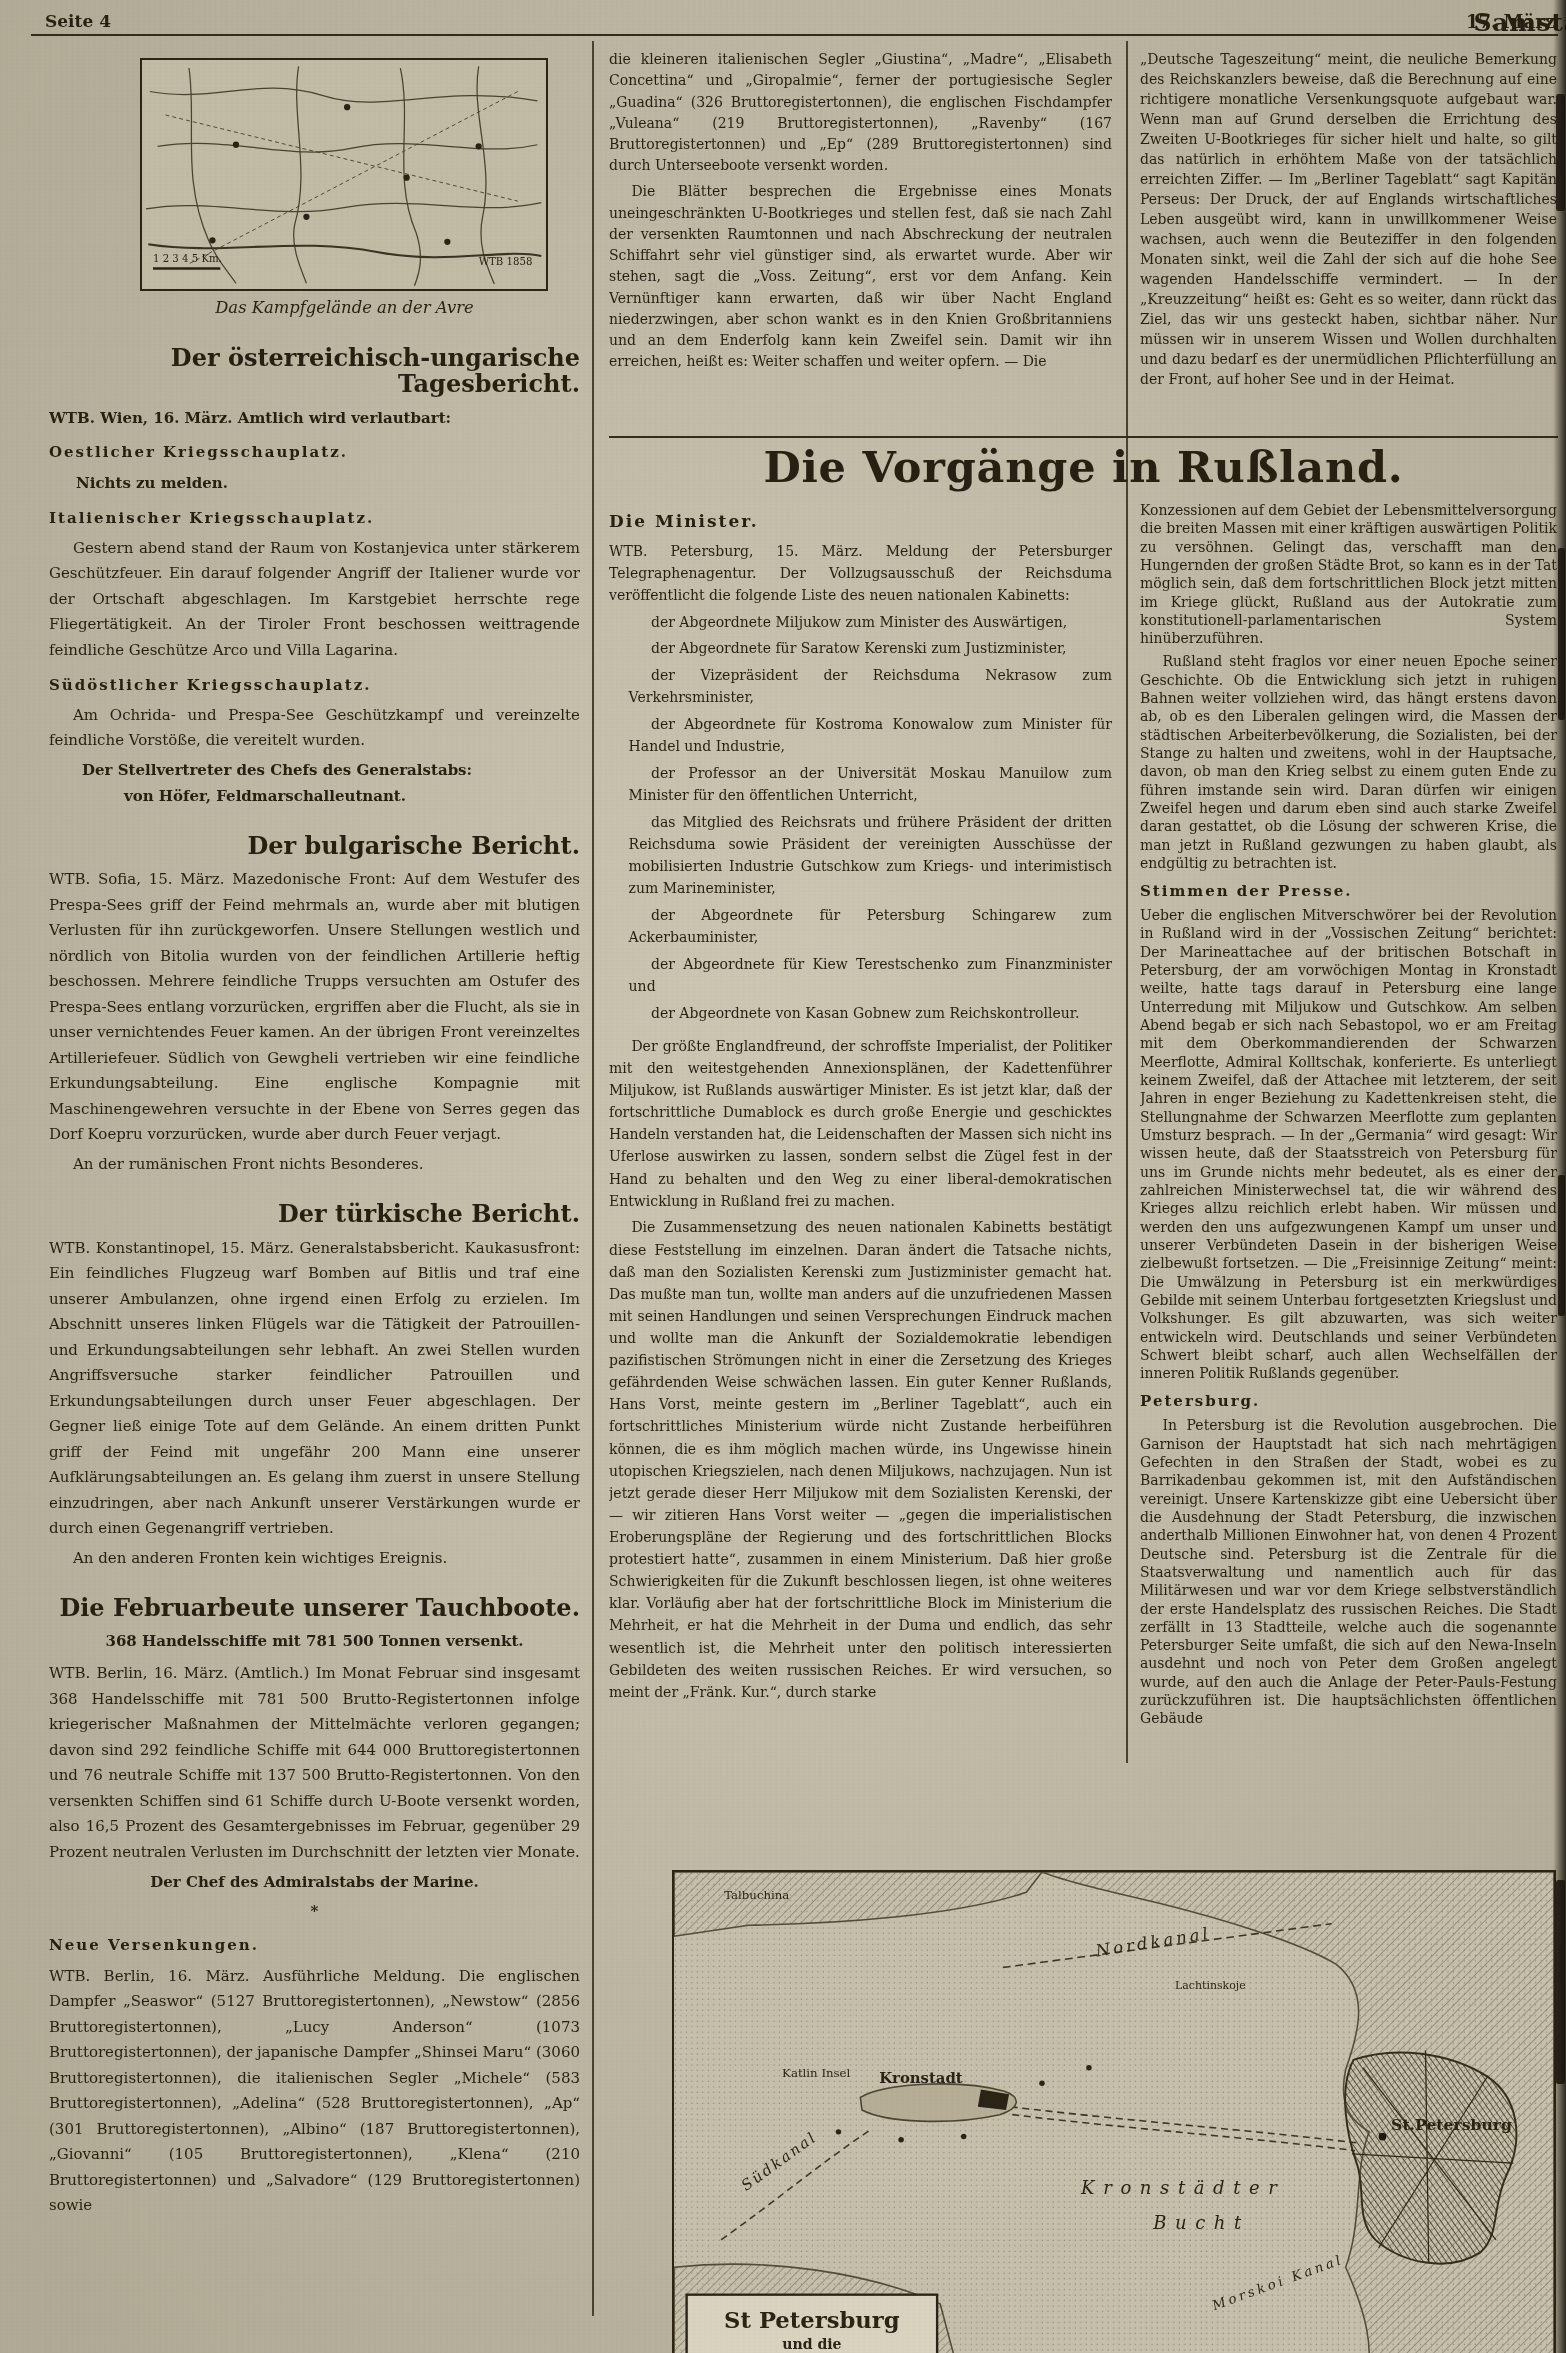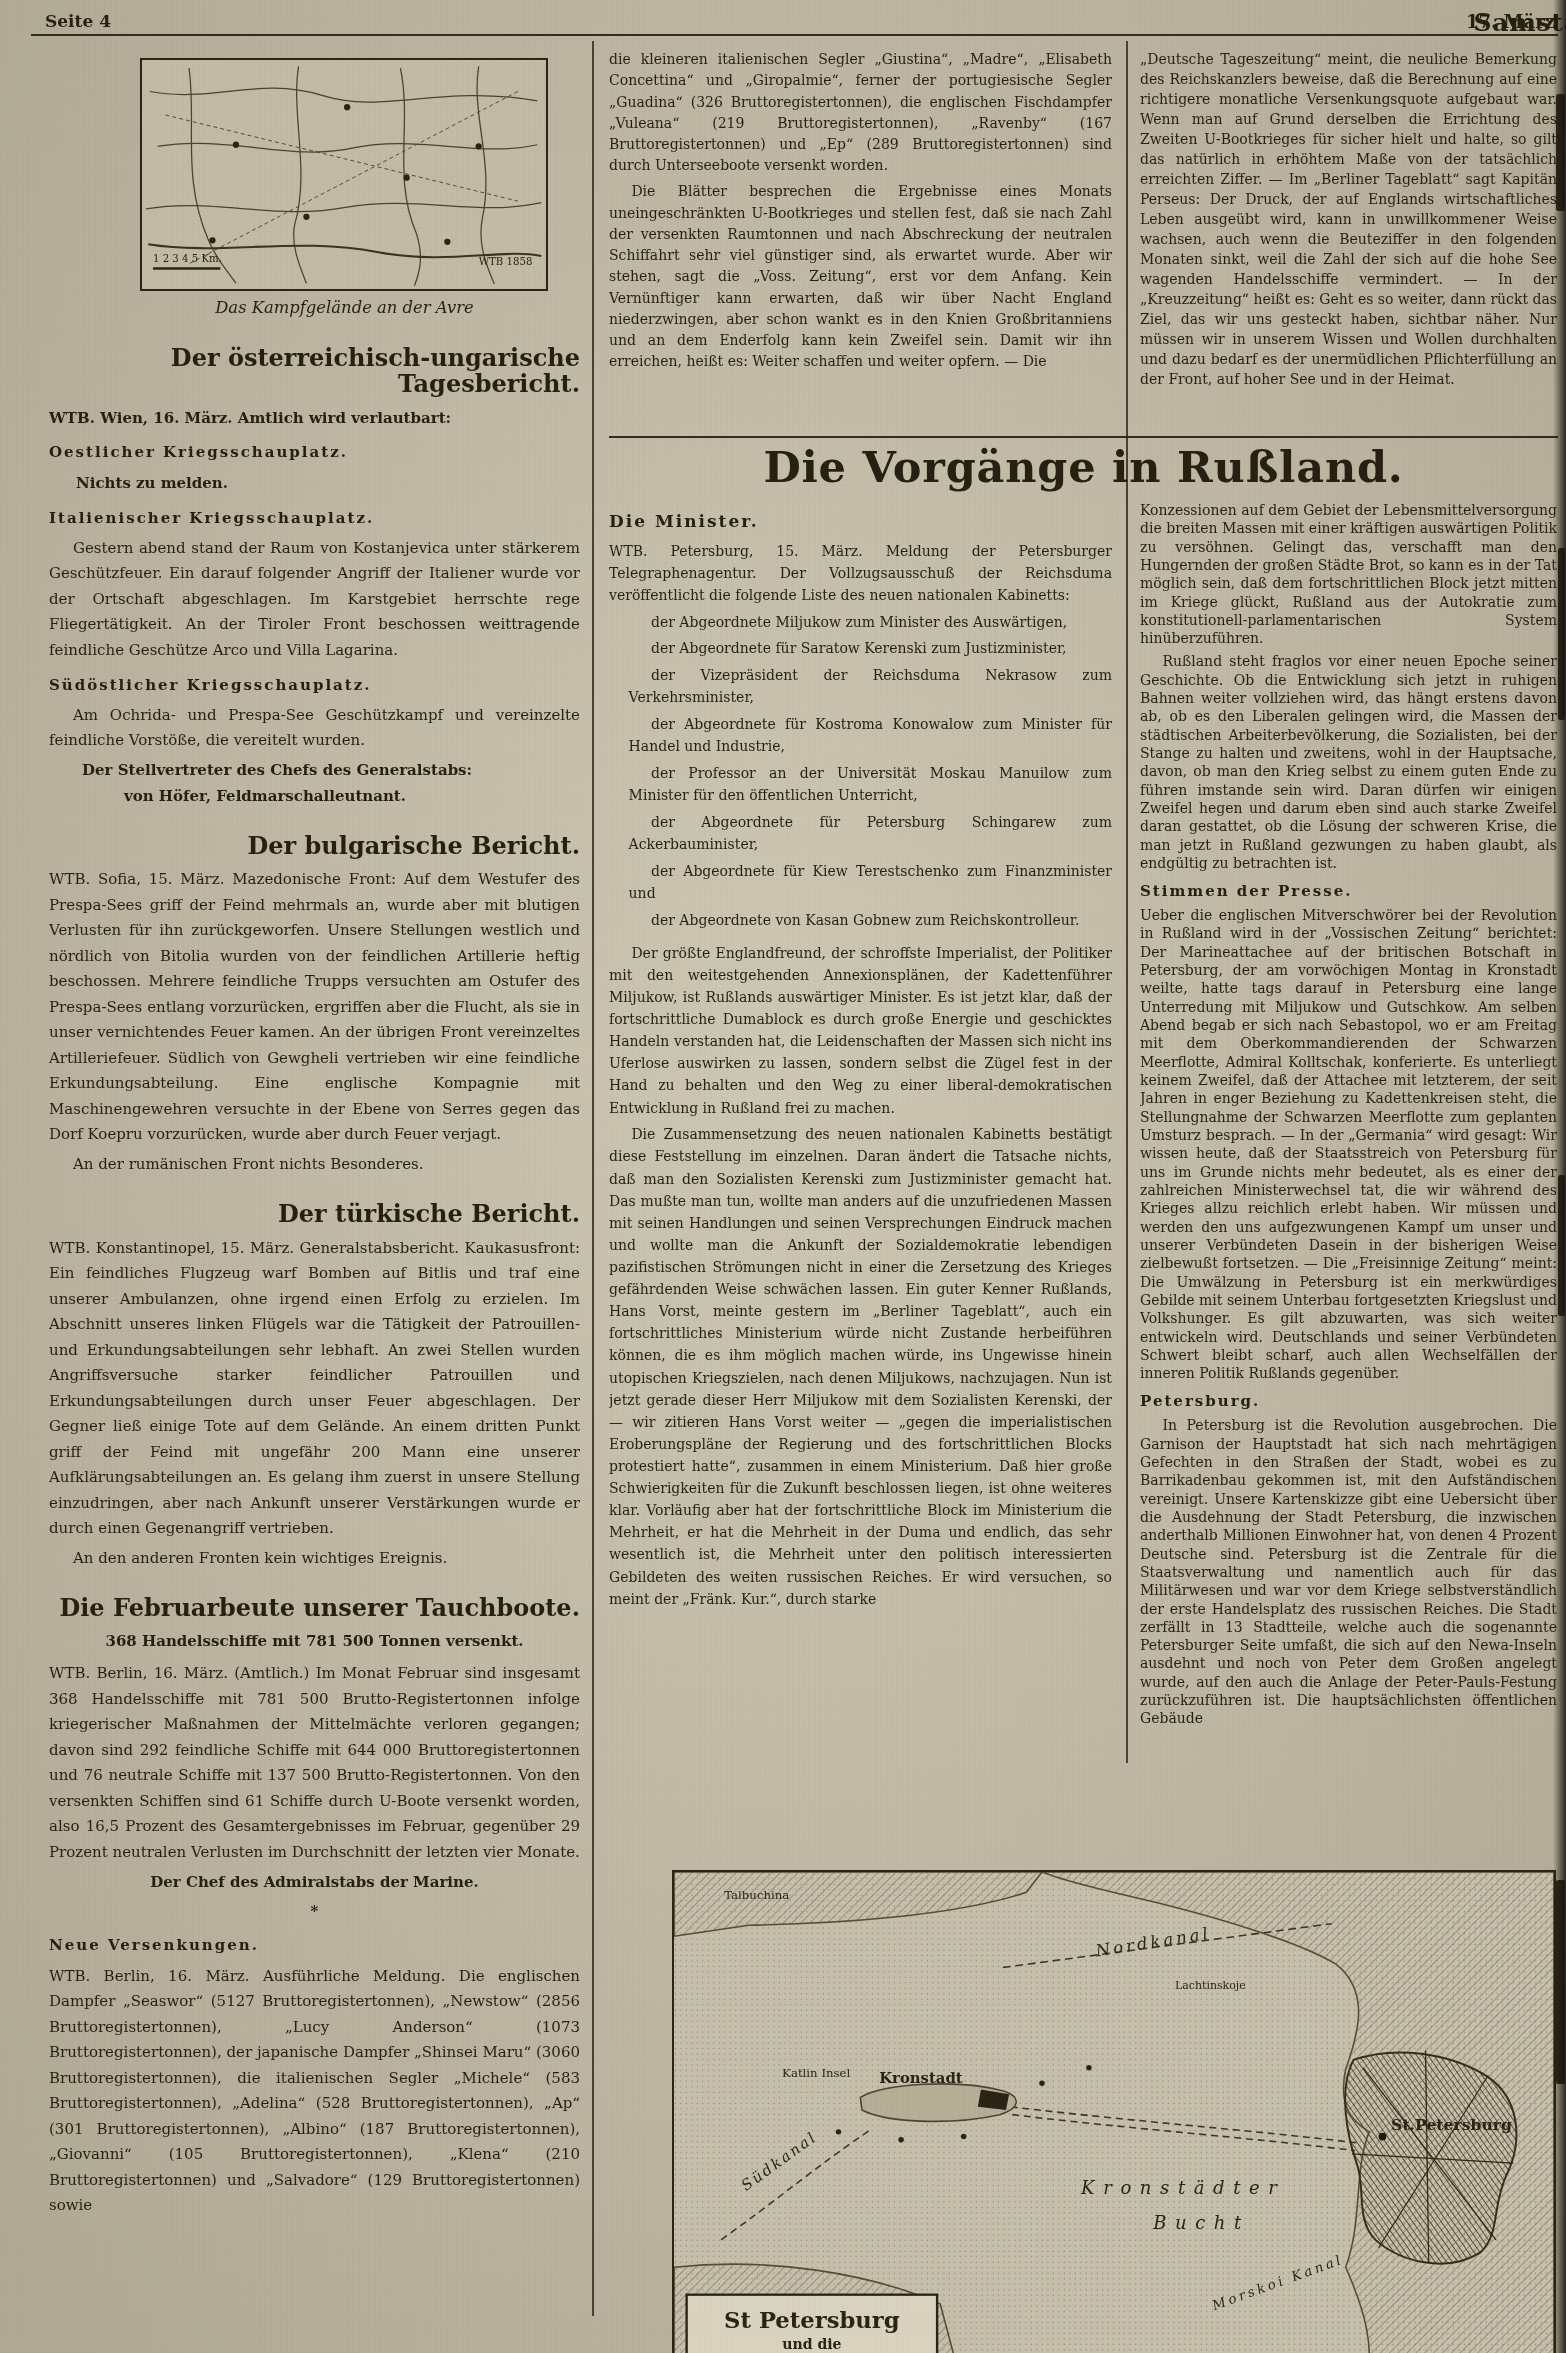--- a/index.html
+++ b/index.html
@@ -147,20 +147,21 @@
   <h1 class="russia-headline">Die Vorgänge in Rußland.</h1>
 
   <div class="col mid-russia">
     <h3 class="subhead" style="margin-top:0;font-size:17px;">Die Minister.</h3>
     <p class="p noind">WTB. Petersburg, 15. März.  Meldung der Petersburger Telegraphenagentur. Der Vollzugsausschuß der Reichsduma veröffentlicht die folgende Liste des neuen nationalen Kabinetts:</p>
     <p class="p" style="margin-left:1.4em;">der Abgeordnete Miljukow zum Minister des Auswärtigen,</p>
     <p class="p" style="margin-left:1.4em;">der Abgeordnete für Saratow Kerenski zum Justizminister,</p>
     <p class="p" style="margin-left:1.4em;">der Vizepräsident der Reichsduma Nekrasow zum Verkehrsminister,</p>
     <p class="p" style="margin-left:1.4em;">der Abgeordnete für Kostroma Konowalow zum Minister für Handel und Industrie,</p>
     <p class="p" style="margin-left:1.4em;">der Professor an der Universität Moskau Manuilow zum Minister für den öffentlichen Unterricht,</p>
+    <p class="p" style="margin-left:1.4em;">das Mitglied des Reichsrats und frühere Präsident der dritten Reichsduma sowie Präsident der vereinigten Ausschüsse der mobilisierten Industrie Gutschkow zum Kriegs- und interimistisch zum Marineminister,</p>
     <p class="p" style="margin-left:1.4em;">der Abgeordnete für Petersburg Schingarew zum Ackerbauminister,</p>
     <p class="p" style="margin-left:1.4em;">der Abgeordnete für Kiew Terestschenko zum Finanzminister und</p>
     <p class="p" style="margin-left:1.4em;">der Abgeordnete von Kasan Gobnew zum Reichskontrolleur.</p>
     <p class="p" style="margin-top:11px;">Der größte Englandfreund, der schroffste Imperialist, der Politiker mit den weitestgehenden Annexionsplänen, der Kadettenführer Miljukow, ist Rußlands auswärtiger Minister. Es ist jetzt klar, daß der fortschrittliche Dumablock es durch große Energie und geschicktes Handeln verstanden hat, die Leidenschaften der Massen sich nicht ins Uferlose auswirken zu lassen, sondern selbst die Zügel fest in der Hand zu behalten und den Weg zu einer liberal-demokratischen Entwicklung in Rußland frei zu machen.</p>
     <p class="p">Die Zusammensetzung des neuen nationalen Kabinetts bestätigt diese Feststellung im einzelnen. Daran ändert die Tatsache nichts, daß man den Sozialisten Kerenski zum Justizminister gemacht hat. Das mußte man tun, wollte man anders auf die unzufriedenen Massen mit seinen Handlungen und seinen Versprechungen Eindruck machen und wollte man die Ankunft der Sozialdemokratie lebendigen pazifistischen Strömungen nicht in einer die Zersetzung des Krieges gefährdenden Weise schwächen lassen. Ein guter Kenner Rußlands, Hans Vorst, meinte gestern im „Berliner Tageblatt“, auch ein fortschrittliches Ministerium würde nicht Zustande herbeiführen können, die es ihm möglich machen würde, ins Ungewisse hinein utopischen Kriegszielen, nach denen Miljukows, nachzujagen. Nun ist jetzt gerade dieser Herr Miljukow mit dem Sozialisten Kerenski, der — wir zitieren Hans Vorst weiter — „gegen die imperialistischen Eroberungspläne der Regierung und des fortschrittlichen Blocks protestiert hatte“, zusammen in einem Ministerium. Daß hier große Schwierigkeiten für die Zukunft beschlossen liegen, ist ohne weiteres klar. Vorläufig aber hat der fortschrittliche Block im Ministerium die Mehrheit, er hat die Mehrheit in der Duma und endlich, das sehr wesentlich ist, die Mehrheit unter den politisch interessierten Gebildeten des weiten russischen Reiches. Er wird versuchen, so meint der „Fränk. Kur.“, durch starke</p>
   </div>
 
   <div class="col right-russia">
     <p class="p noind">Konzessionen auf dem Gebiet der Lebensmittelversorgung die breiten Massen mit einer kräftigen auswärtigen Politik zu versöhnen. Gelingt das, verschafft man den Hungernden der großen Städte Brot, so kann es in der Tat möglich sein, daß dem fortschrittlichen Block jetzt mitten im Kriege glückt, Rußland aus der Autokratie zum konstitutionell-parlamentarischen System hinüberzuführen.</p>
     <p class="p">Rußland steht fraglos vor einer neuen Epoche seiner Geschichte. Ob die Entwicklung sich jetzt in ruhigen Bahnen weiter vollziehen wird, das hängt erstens davon ab, ob es den Liberalen gelingen wird, die Massen der städtischen Arbeiterbevölkerung, die Sozialisten, bei der Stange zu halten und zweitens, wohl in der Hauptsache, davon, ob man den Krieg selbst zu einem guten Ende zu führen imstande sein wird. Daran dürfen wir einigen Zweifel hegen und darum eben sind auch starke Zweifel daran gestattet, ob die Lösung der schweren Krise, die man jetzt in Rußland gezwungen zu haben glaubt, als endgültig zu betrachten ist.</p>

